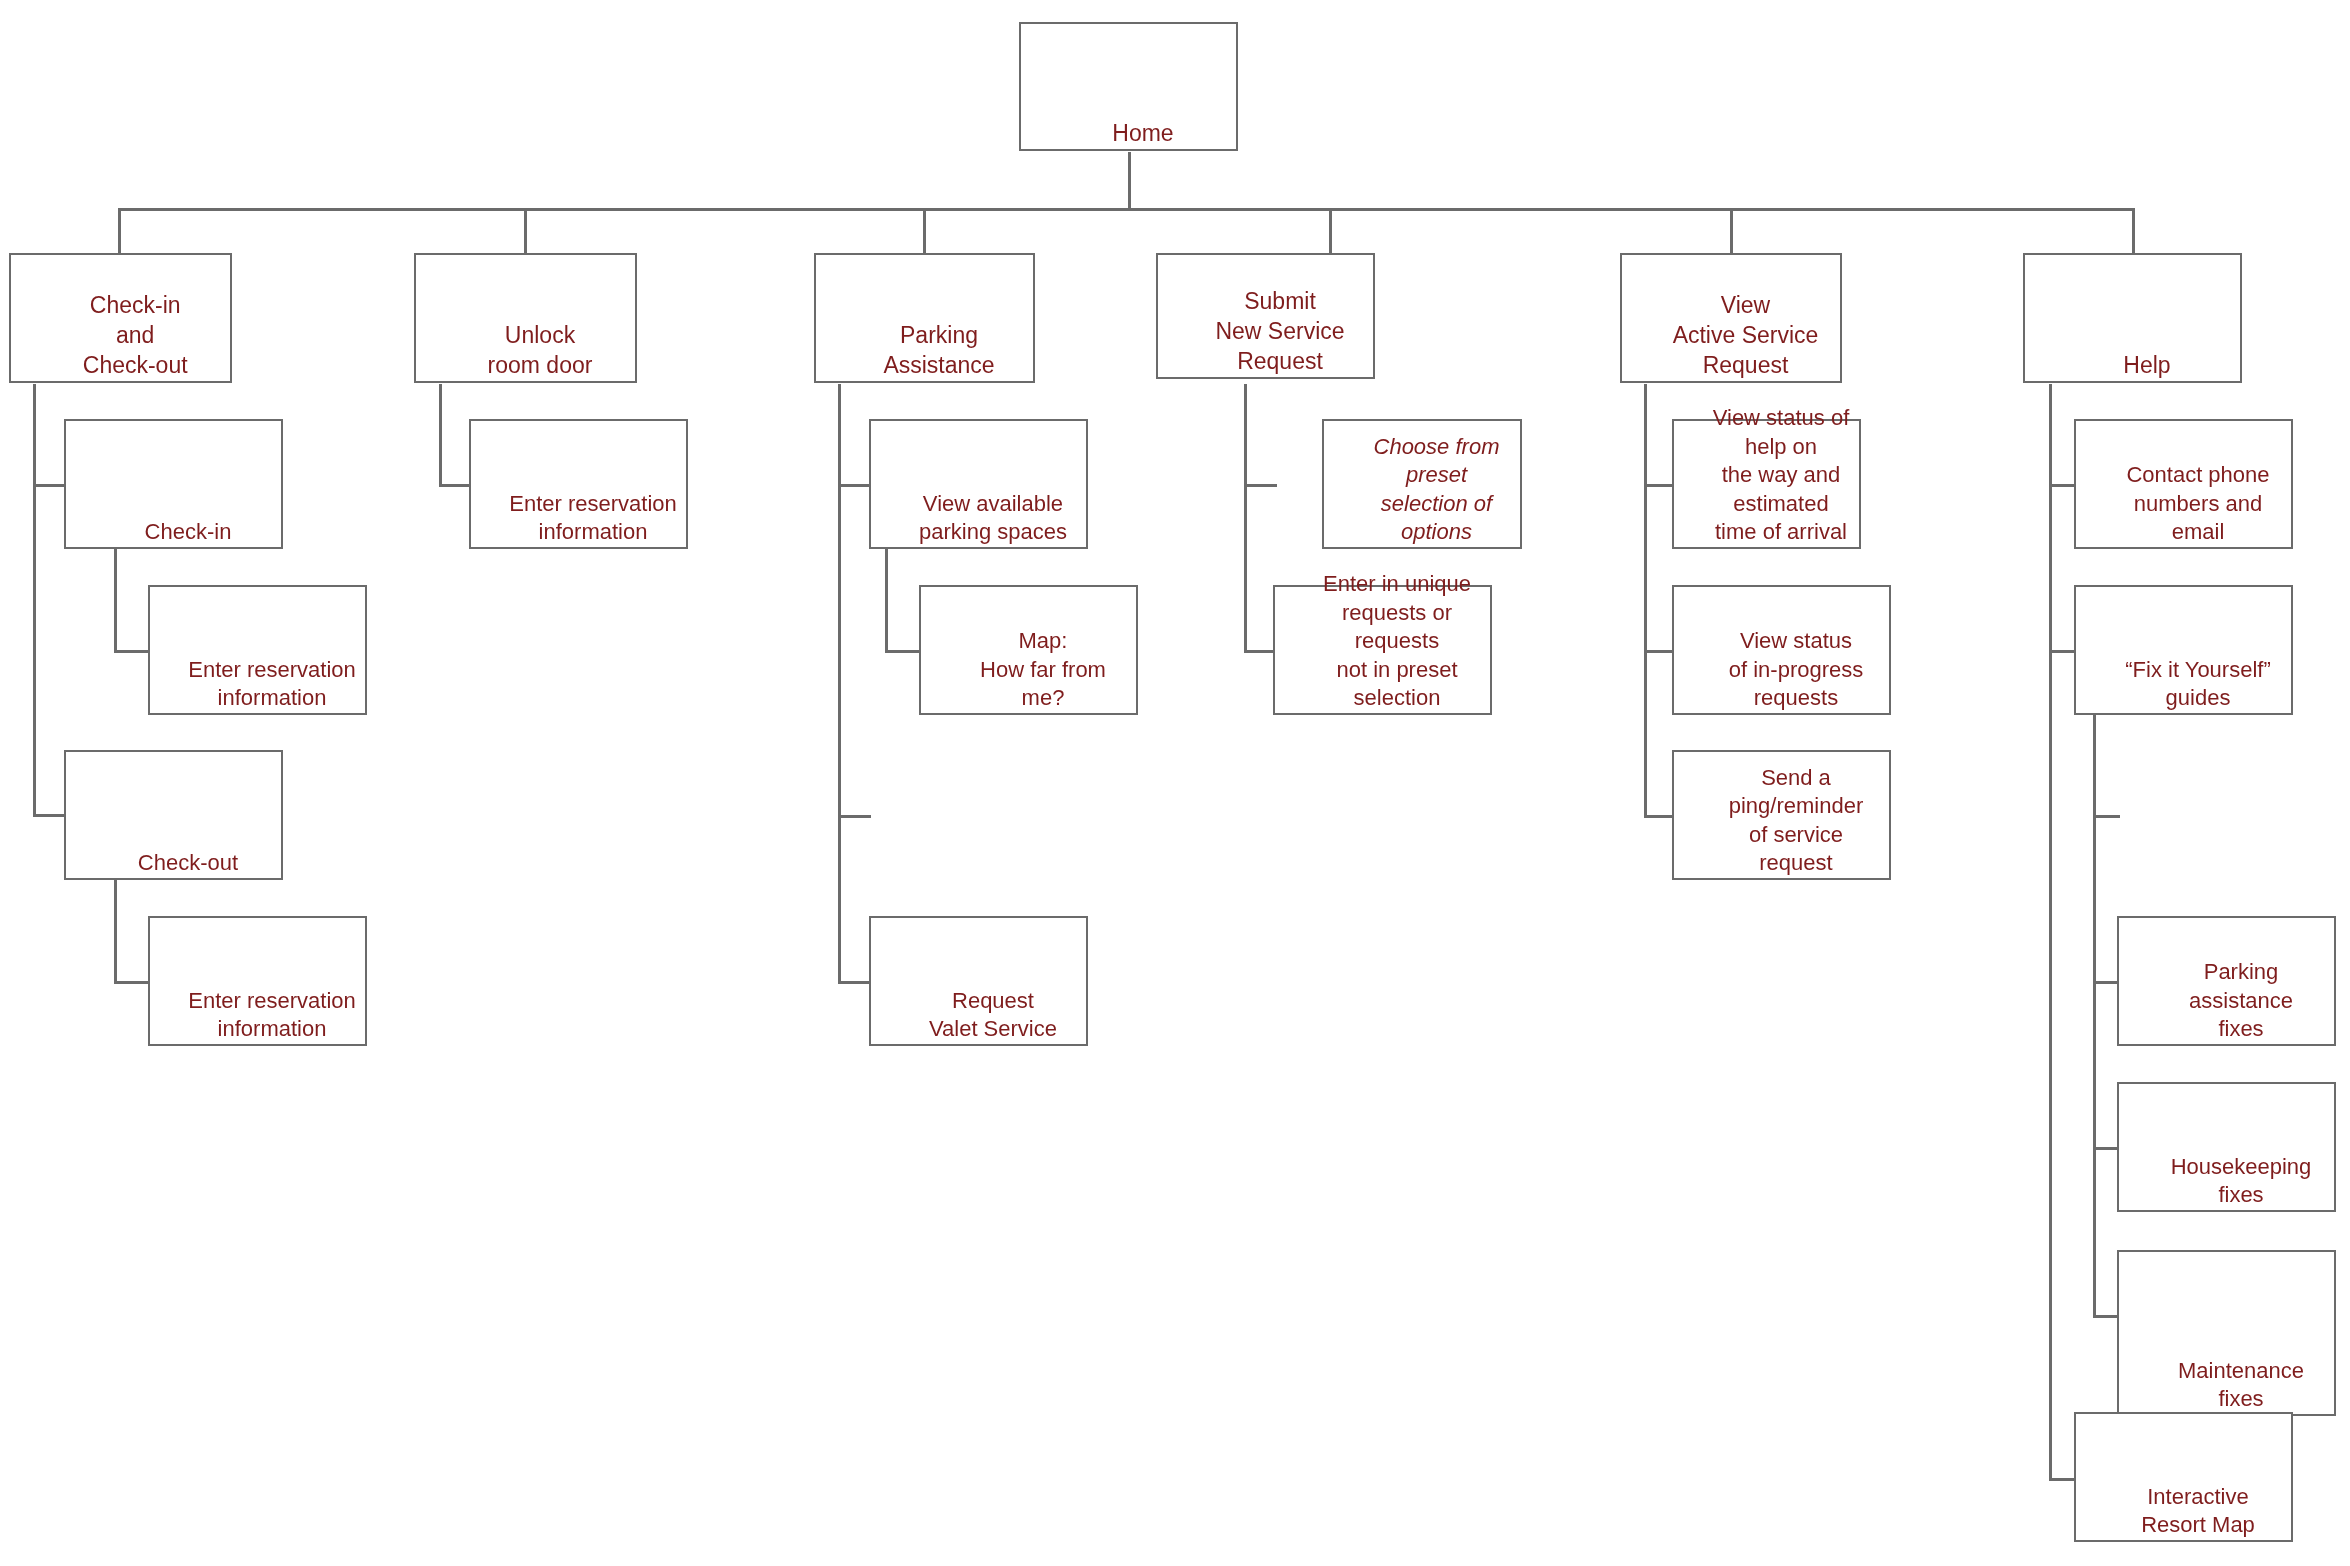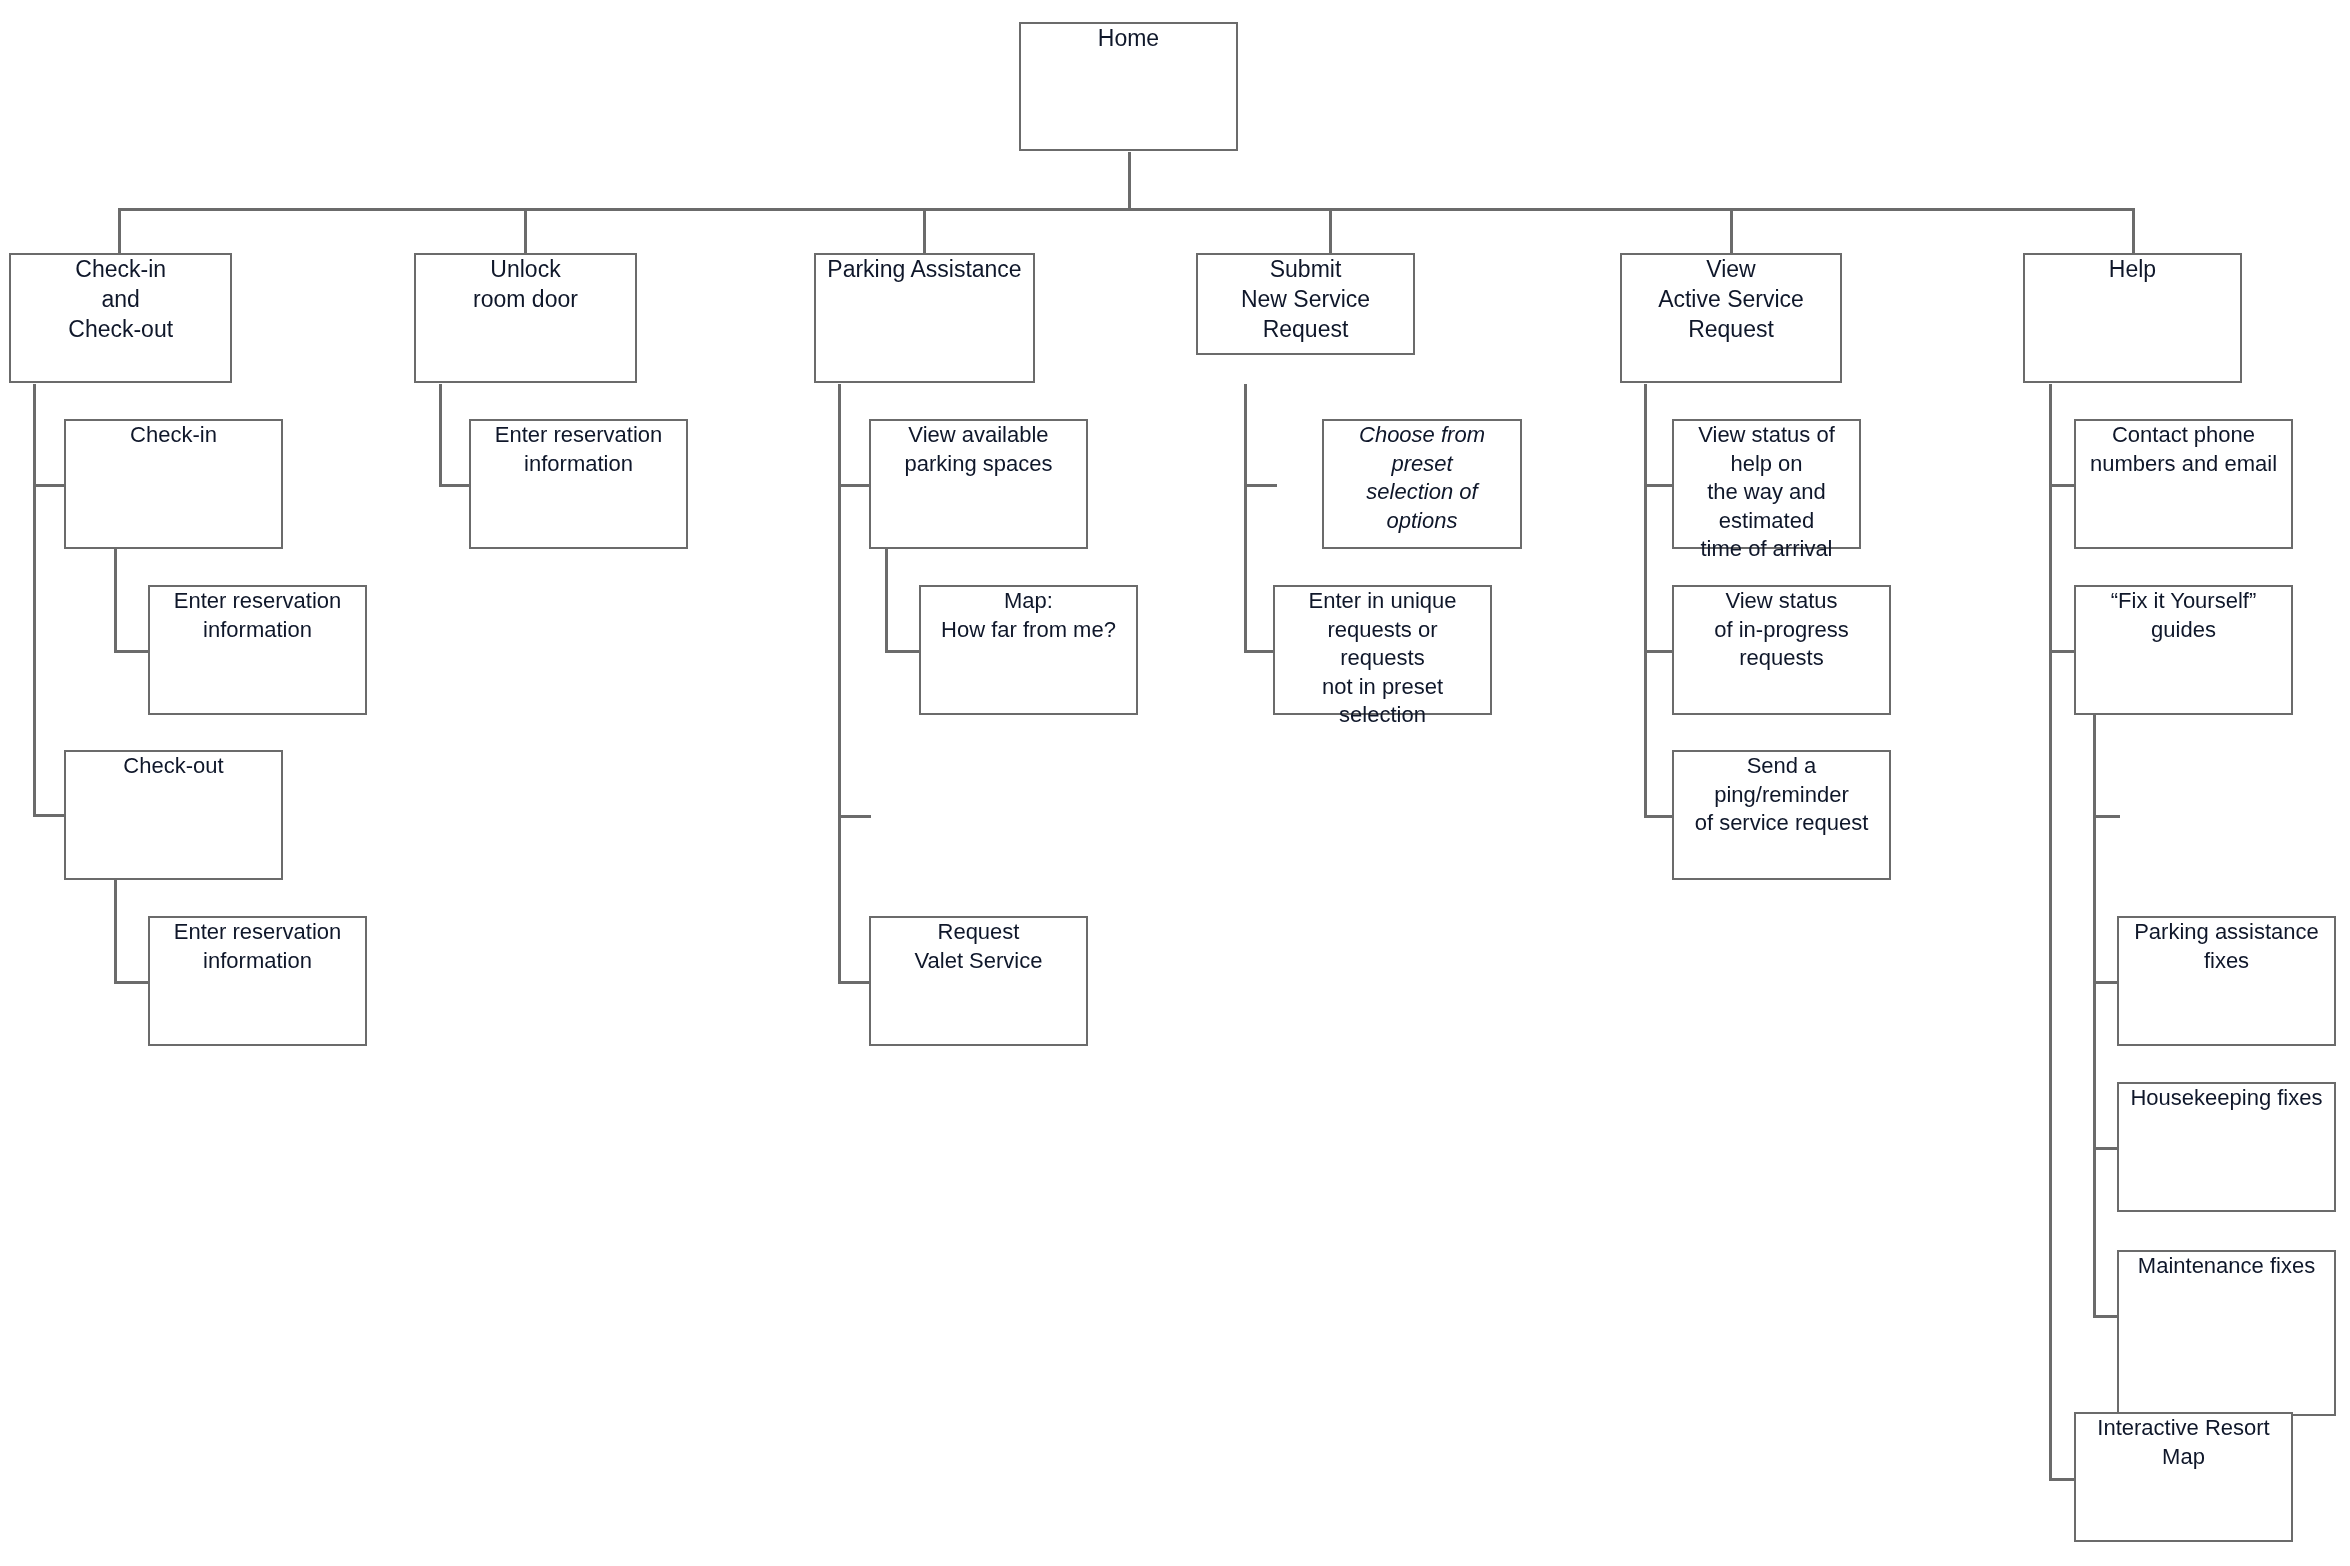--- a/index.html
+++ b/index.html
@@ -14,26 +14,27 @@
     height:1567px;
     background:#ffffff;
     overflow:hidden;
   }
   .node{
     position:absolute;
     box-sizing:border-box;
     border:2.8px solid #6b6b6b;
     background:#ffffff;
     display:flex;
-    align-items:flex-start;
+    align-items:flex-end;
     justify-content:center;
     text-align:center;
-    color:#0f172a;
+    color:#7f1d1d;
     line-height:1.30;
     z-index:5;
+    padding-left:29px;
   }
   .node .label{
     display:block;
     padding:0 9.2px;
     white-space:pre-line;
   }
   .n-root{font-size:23px;}
   .n-l1{font-size:23px;}
   .n-l2{font-size:22px;}
   .n-l3{font-size:22px;}
@@ -111,21 +112,21 @@
 and
 Check-out</span>
   </div>
   <div class="node n-l1" style="left:414px;top:253px;width:223px;height:130px;">
     <span class="label">Unlock
 room door</span>
   </div>
   <div class="node n-l1" style="left:814px;top:253px;width:221px;height:130px;">
     <span class="label">Parking Assistance</span>
   </div>
-  <div class="node n-l1" style="left:1196px;top:253px;width:219px;height:102px;">
+  <div class="node n-l1" style="left:1156px;top:253px;width:219px;height:126px;">
     <span class="label">Submit
 New Service Request</span>
   </div>
   <div class="node n-l1" style="left:1620px;top:253px;width:222px;height:130px;">
     <span class="label">View
 Active Service Request</span>
   </div>
   <div class="node n-l1" style="left:2023px;top:253px;width:219px;height:130px;">
     <span class="label">Help</span>
   </div>

